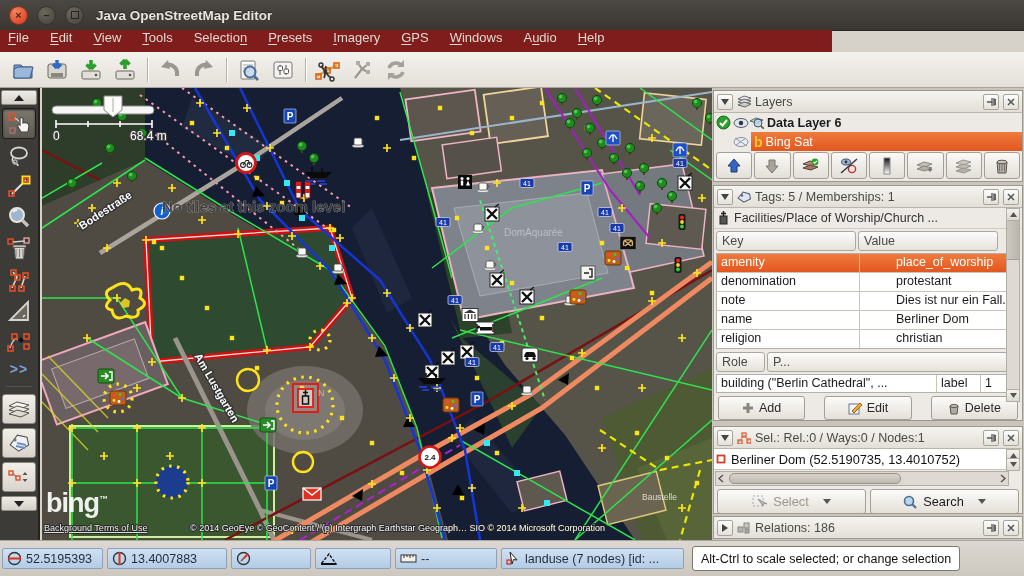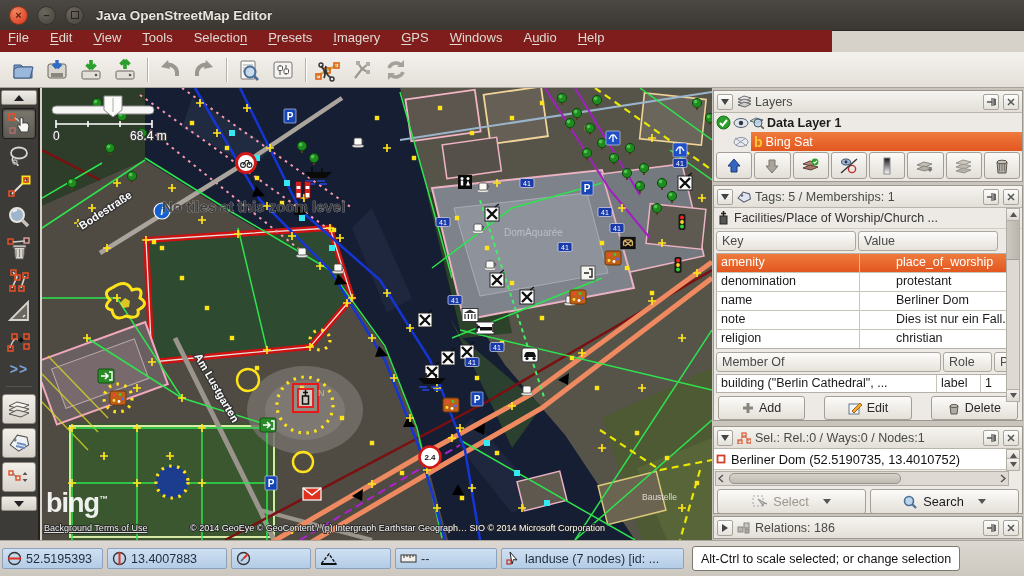--- a/index.html
+++ b/index.html
@@ -911,21 +911,21 @@
           </svg>
         <svg width="16" height="12" style="margin-left:2px">
             <ellipse cx="8" cy="6" rx="7" ry="4.5" fill="#dce4ec" stroke="#55606a"></ellipse>
             <circle cx="8" cy="6" r="2.2" fill="#334"></circle>
           </svg>
         <svg width="15" height="13">
             <path d="M1,5 l6,-3 7,2 -6,3 z" fill="#cfe0c0" stroke="#567"></path>
             <circle cx="9" cy="7" r="4" fill="#bcd4ea" fill-opacity=".8" stroke="#456"></circle>
             <path d="M12,10 l3,3" stroke="#654" stroke-width="1.6"></path>
           </svg>
-        <span class="nm" style="font-weight:bold;">Data Layer 1</span>
+        <span class="nm" style="font-weight:bold;">Data Layer 6</span>
       </div>
       <div class="lrow">
         <span style="width:17px;flex:none;"></span>
         <svg width="16" height="12">
             <ellipse cx="8" cy="6" rx="7" ry="4.5" fill="#e8ecf0" stroke="#8a949e"></ellipse>
             <path d="M2,2 l12,8 M3,9 l10,-7" stroke="#99a" stroke-width="1"></path>
           </svg>
         <span class="sel-orange" style="flex:1;height:19px;display:flex;align-items:center;margin-left:2px;">
           <span style="color:#ffc82a;font-weight:bold;font-size:14px;margin:0 3px;">b</span>
           <span>Bing Sat</span>
@@ -1033,35 +1033,34 @@
           <div id="tagsbody">
             <div class="trow sel">
               <div class="tcell k">amenity</div>
               <div class="tcell v">place_of_worship</div>
             </div>
             <div class="trow">
               <div class="tcell k">denomination</div>
               <div class="tcell v">protestant</div>
             </div>
             <div class="trow">
+              <div class="tcell k">note</div>
+              <div class="tcell v">Dies ist nur ein Fall...</div>
+            </div>
+            <div class="trow">
               <div class="tcell k">name</div>
               <div class="tcell v">Berliner Dom</div>
-            </div>
-            <div class="trow">
-              <div class="tcell k">note</div>
-              <div class="tcell v">Dies ist nur ein Fall...</div>
             </div>
             <div class="trow">
               <div class="tcell k">religion</div>
               <div class="tcell v">christian</div>
             </div>
           </div>
         </div>
       <div class="memhead">
-        <span class="kvbtn" style="flex:none;width:218px;">Member Of</span>
         <span class="kvbtn" style="flex:none;width:42px;">Role</span>
         <span class="kvbtn" style="flex:1;">P...</span>
       </div>
       <div class="memrowwrap">
           <div id="membody">
             <div class="mrow">
               <div class="mcell mc1">building ("Berlin Cathedral", ...</div>
               <div class="mcell mc2">label</div>
               <div class="mcell mc3">1</div>
             </div>

